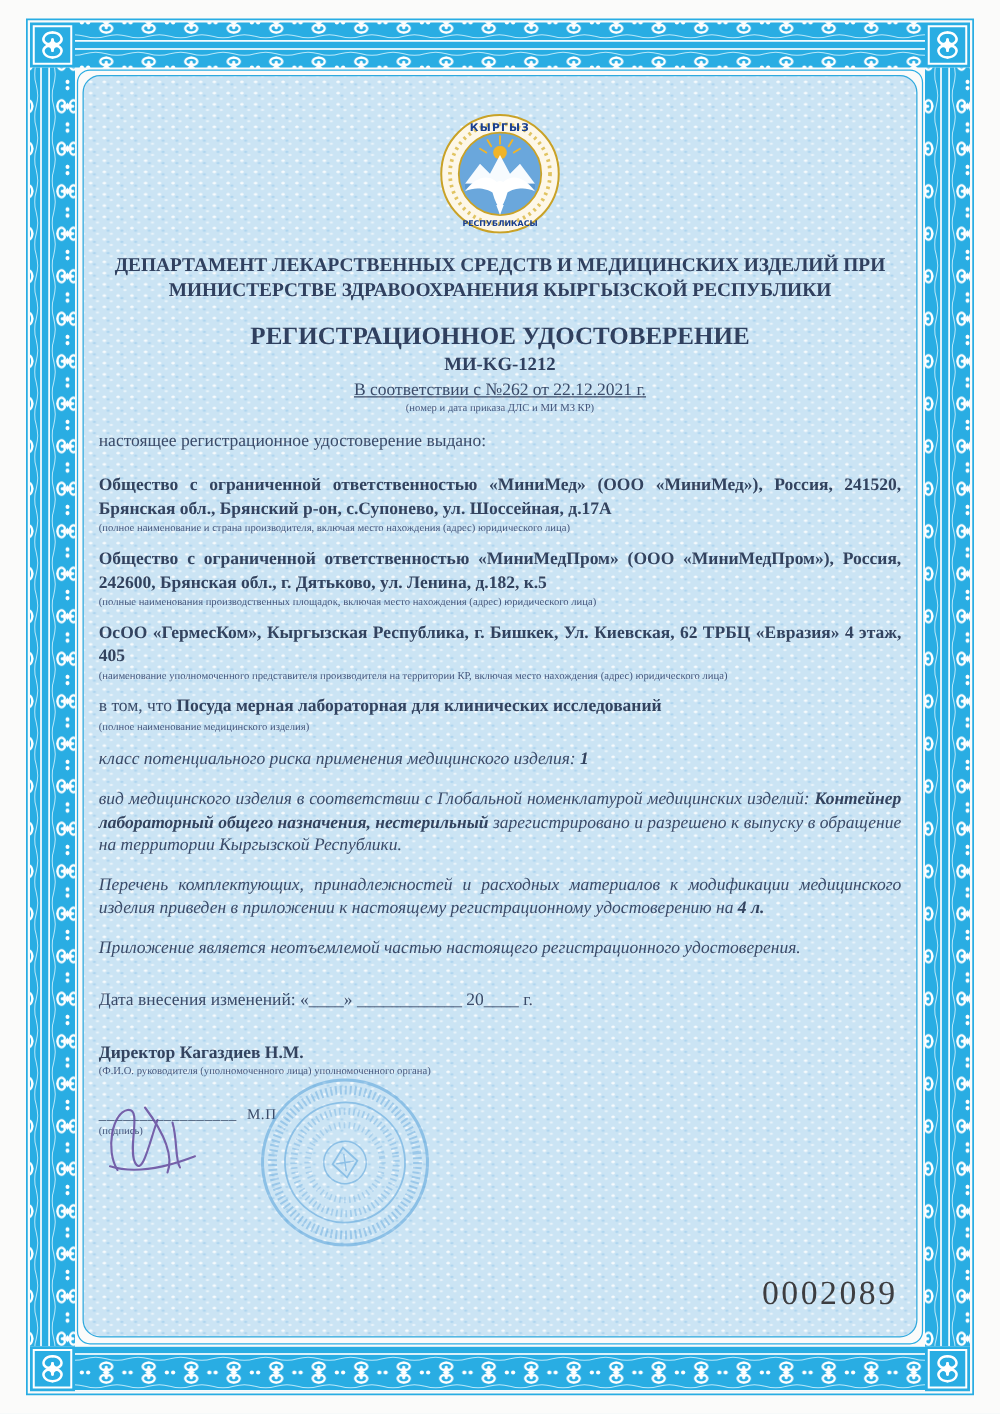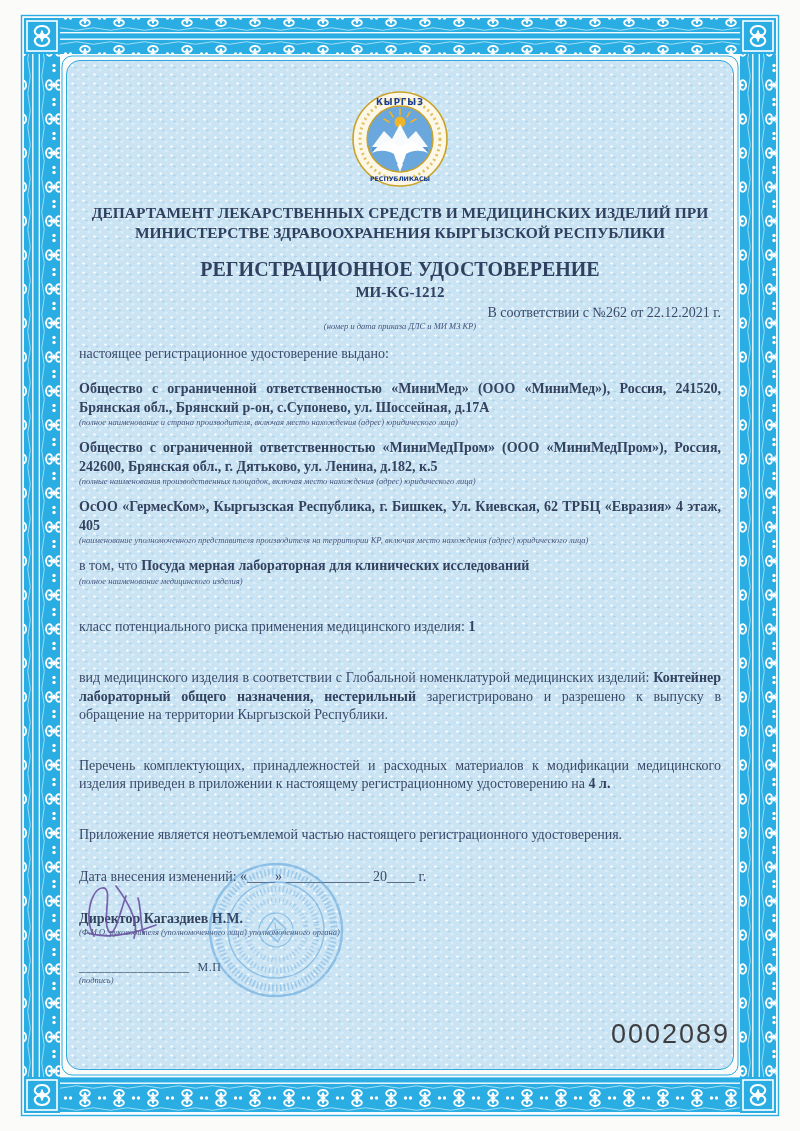--- a/index.html
+++ b/index.html
@@ -25,35 +25,35 @@
     padding:14px 12px 0 12px;
     z-index:1;
   }
   .emblem{display:block;margin:16px auto 0;}
   .dept{
     margin:16px auto 0;text-align:center;font-weight:bold;
     font-size:15.5px;line-height:1.28;color:#30405f;width:620px;
   }
   .cert-title{margin-top:15px;text-align:center;font-weight:bold;font-size:20px;color:#30405f;}
   .cert-number{margin-top:3px;text-align:center;font-weight:bold;font-size:15px;color:#30405f;}
-  .accordance{margin-top:4px;text-align:right;font-size:14px;}
+  .accordance{margin-top:4px;text-align:center;font-size:14px;text-decoration:underline;}
   .caption{
-    font-size:8.5px;font-style:italic;color:#44557b;line-height:1.15;margin-top:1px;
+    font-size:8.5px;color:#44557b;line-height:1.15;margin-top:1px;
   }
   .caption.center{text-align:center;}
   .p{font-size:14px;line-height:1.33;margin:11px 0 0;text-align:justify;text-align-last:left;}
   .p.first{margin-top:14px;}
   .b{font-weight:bold;color:#33435f;}
-  .gap-lg{margin-top:32px;}
+  .gap-lg{margin-top:13px;font-style:italic;}
   .gap-xl{margin-top:23px;}
   .director{margin-top:25px;font-size:14px;}
   .mp-line{margin-top:22px;font-size:12px;letter-spacing:.5px;}
   .serial{
-    position:absolute;right:3px;top:958px;
-    font-family:Liberation Sans, sans-serif;
+    position:absolute;right:15px;top:958px;
+    font-family:Liberation Serif, serif;
     font-size:27px;letter-spacing:2px;color:#3d3d40;
   }
   .stamp{position:absolute;left:206px;top:860px;z-index:3;}
   .sign{position:absolute;left:80px;top:878px;z-index:3;}
 </style>
 </head>
 <body>
 
 <svg class="frame-svg" viewBox="0 0 800 1131" xmlns="http://www.w3.org/2000/svg">
   <defs>

